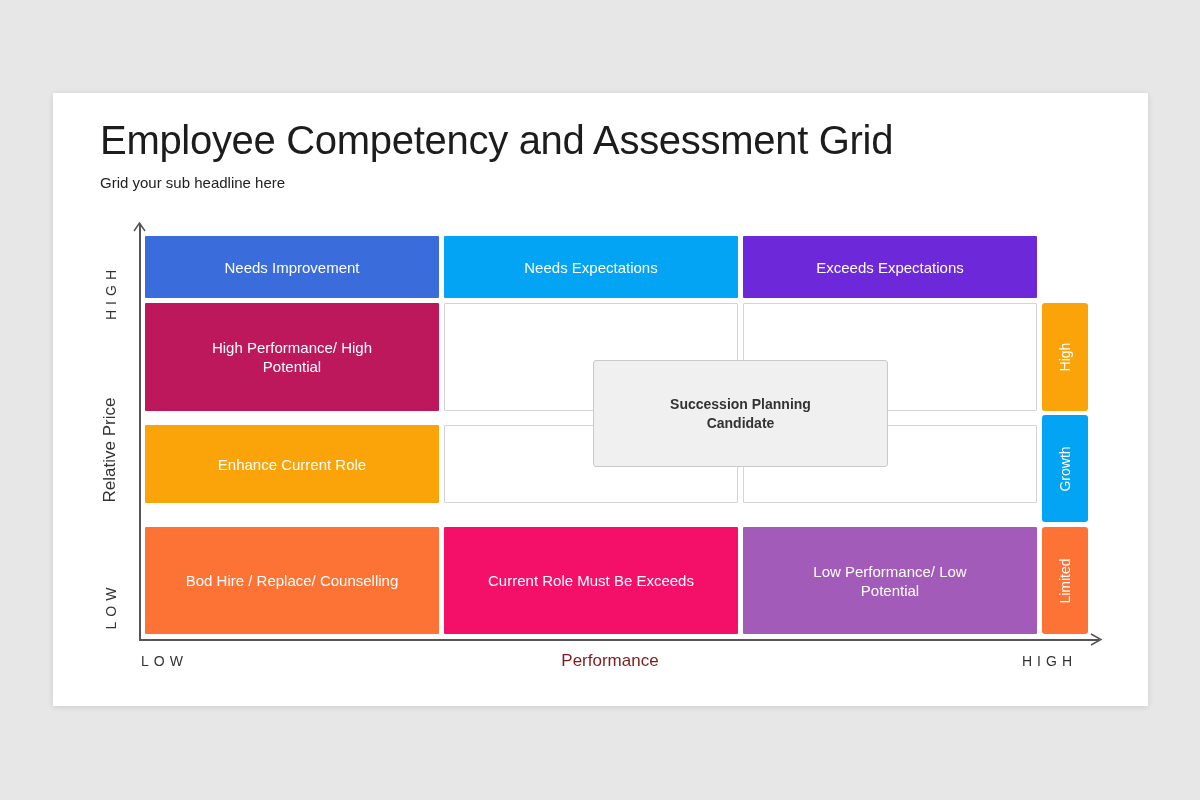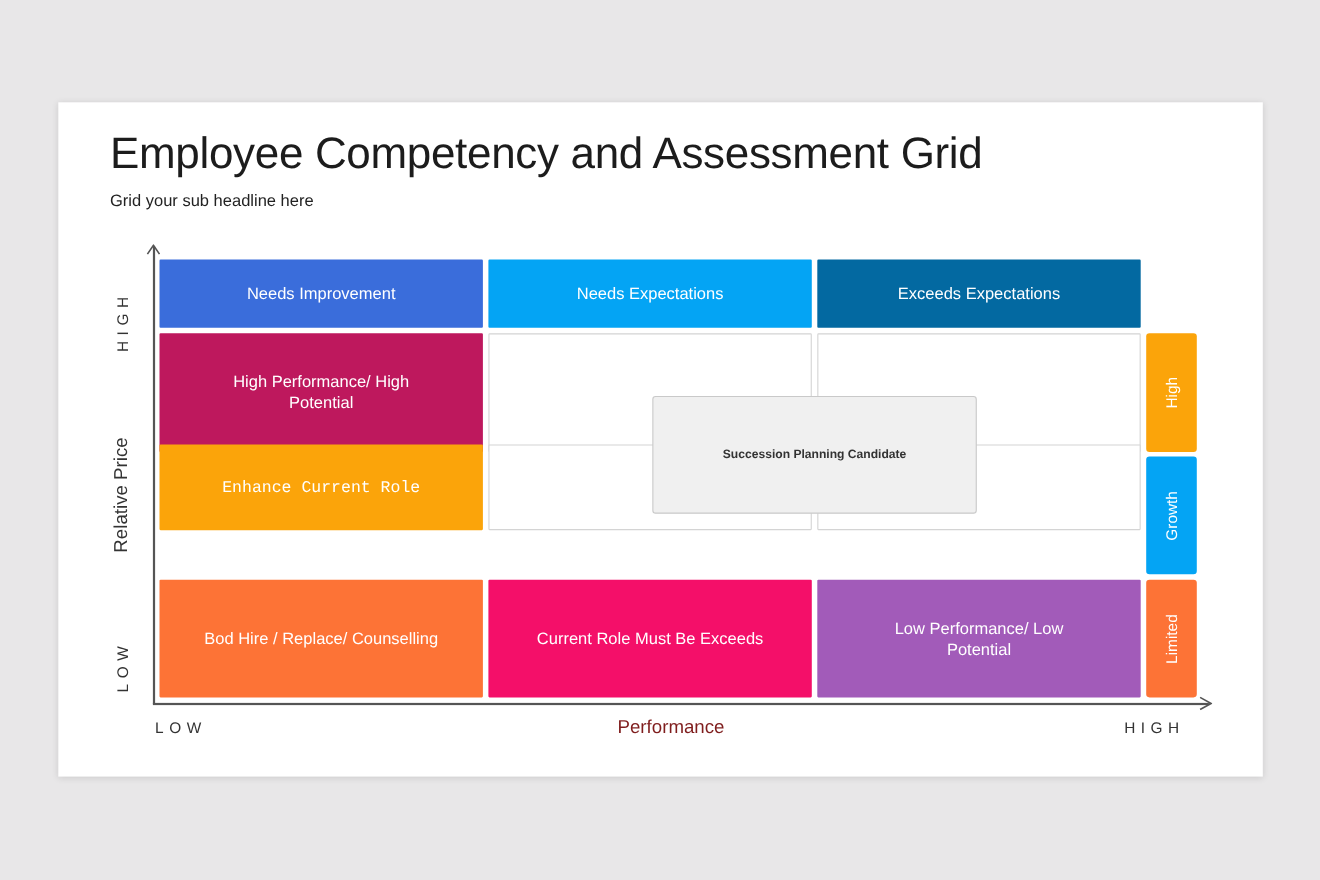--- a/index.html
+++ b/index.html
@@ -87,21 +87,21 @@
     }
     .cell.empty {
       background: #ffffff;
       border: 1px solid #d4d4d4;
     }
     .col1 { left: 145px; width: 294px; }
     .col2 { left: 444px; width: 294px; }
     .col3 { left: 743px; width: 294px; }
     .row0 { top: 236px; height: 62px; }
     .row1 { top: 303px; height: 108px; }
-    .row2 { top: 404px; height: 78px; font-family: Liberation Mono, monospace; }
+    .row2 { top: 425px; height: 78px; }
     .row3 { top: 527px; height: 107px; }
     .side {
       position: absolute;
       left: 1042px; width: 46px;
       border-radius: 3px;
       color: #fff;
       font-size: 14px;
     }
     .side span {
       position: absolute; left: 50%; top: 50%;
@@ -112,21 +112,21 @@
       position: absolute;
       left: 593px; top: 360px;
       width: 295px; height: 107px;
       background: #f0f0f0;
       border: 1px solid #c9c9c9;
       border-radius: 3px;
       display: flex; align-items: center; justify-content: center;
       text-align: center;
       color: #333;
       font-weight: bold;
-      font-size: 11px;
+      font-size: 14px;
       line-height: 19px;
       padding: 0 60px;
     }
   </style>
 </head>
 <body>
 
 <div class="slide"></div>
 
 <div class="title">Employee Competency and Assessment Grid</div>
@@ -144,21 +144,21 @@
 <div class="vlabel ylab-high">HIGH</div>
 <div class="vlabel ylab-title">Relative Price</div>
 <div class="vlabel ylab-low">LOW</div>
 
 <div class="xlab xlab-low">LOW</div>
 <div class="xlab-title">Performance</div>
 <div class="xlab xlab-high">HIGH</div>
 
 <div class="cell col1 row0" style="background:#3a6ddb">Needs Improvement</div>
 <div class="cell col2 row0" style="background:#04a4f4">Needs Expectations</div>
-<div class="cell col3 row0" style="background:#0369a1">Exceeds Expectations</div>
+<div class="cell col3 row0" style="background:#6d28d9">Exceeds Expectations</div>
 
 <div class="cell col1 row1" style="background:#be185d">High Performance/ High Potential</div>
 <div class="cell col2 row1 empty"></div>
 <div class="cell col3 row1 empty"></div>
 
 <div class="cell col1 row2" style="background:#fba40a">Enhance Current Role</div>
 <div class="cell col2 row2 empty"></div>
 <div class="cell col3 row2 empty"></div>
 
 <div class="cell col1 row3" style="background:#fd7336">Bod Hire / Replace/ Counselling</div>

